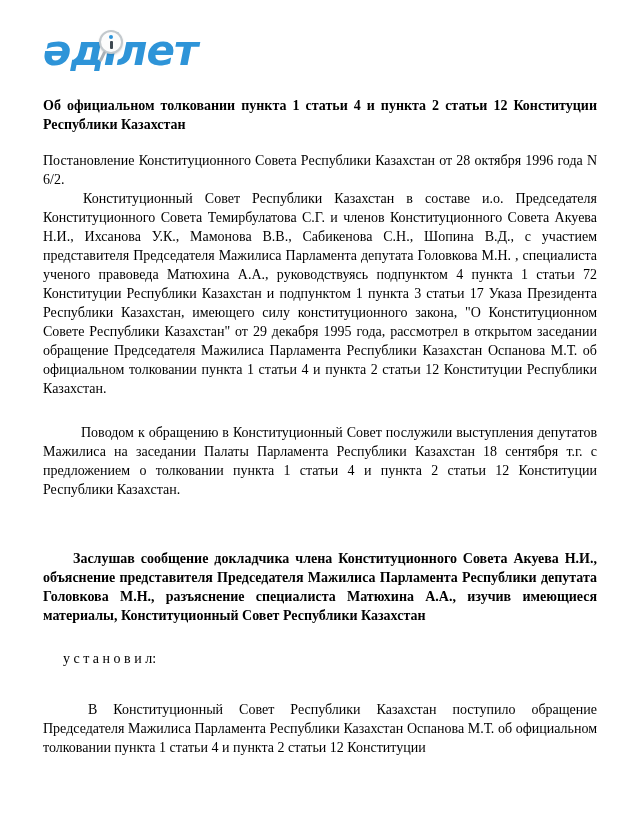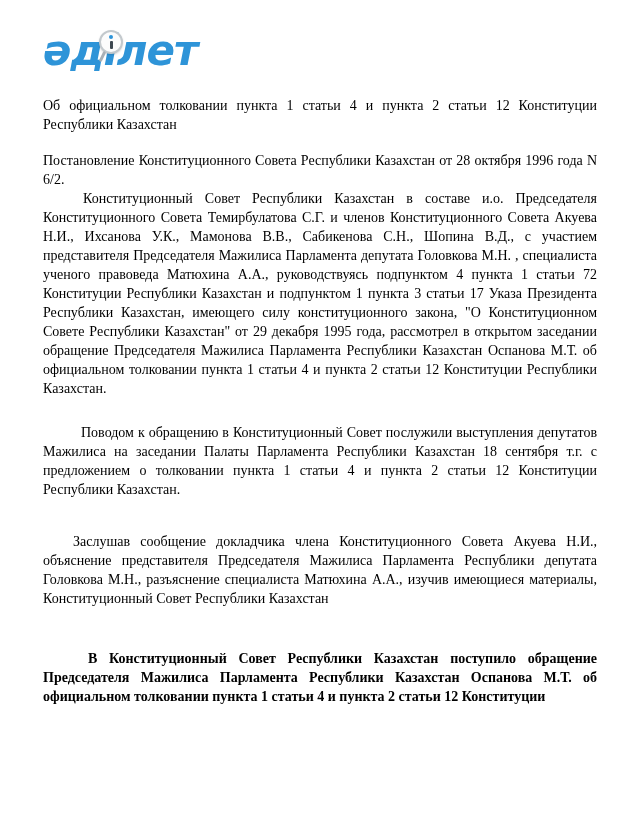--- a/index.html
+++ b/index.html
@@ -79,34 +79,34 @@
     background: #a9b0b6;
     border-radius: 2px;
     transform: rotate(26deg);
   }
 
   
   .doc-title {
     margin: 16px 0 0 0;
     font-size: 14px;
     line-height: 19px;
-    font-weight: normal;
+    font-weight: bold;
     text-align: justify;
   }
   .para {
     margin: 0;
     font-size: 14px;
     line-height: 19px;
     text-align: justify;
   }
   .subtitle      { margin-top: 17px; }
   .p-composition { text-indent: 40px; }
   .p-reason      { margin-top: 25px; text-indent: 38px; }
-  .p-hearing     { margin-top: 33px; text-indent: 30px; }
-  .p-appeal      { margin-top: 41px; text-indent: 45px; font-weight: bold; }
+  .p-hearing     { margin-top: 50px; text-indent: 30px; font-weight: bold; }
+  .p-appeal      { margin-top: 32px; text-indent: 45px; }
   .resolution-heading {
     margin: 24px 0 0 0;
     font-size: 14px;
     line-height: 19px;
     text-indent: 20px;
     text-align: left;
   }
 </style>
 </head>
 <body>
@@ -124,16 +124,17 @@
   <h1 class="doc-title">Об официальном толковании пункта 1 статьи 4 и пункта 2 статьи 12 Конституции Республики Казахстан</h1>
 
   <p class="para subtitle">Постановление Конституционного Совета Республики Казахстан от 28 октября 1996 года N 6/2.</p>
 
   <p class="para p-composition">Конституционный Совет Республики Казахстан в составе и.о. Председателя Конституционного Совета Темирбулатова С.Г. и членов Конституционного Совета Акуева Н.И., Ихсанова У.К., Мамонова В.В., Сабикенова С.Н., Шопина В.Д., с участием представителя Председателя Мажилиса Парламента депутата Головкова М.Н. , специалиста ученого правоведа Матюхина А.А., руководствуясь подпунктом 4 пункта 1 статьи 72 Конституции Республики Казахстан и подпунктом 1 пункта 3 статьи 17 Указа Президента Республики Казахстан, имеющего силу конституционного закона, "О Конституционном Совете Республики Казахстан" от 29 декабря 1995 года, рассмотрел в открытом заседании обращение Председателя Мажилиса Парламента Республики Казахстан Оспанова М.Т. об официальном толковании пункта 1 статьи 4 и пункта 2 статьи 12 Конституции Республики Казахстан.</p>
 
   <p class="para p-reason">Поводом к обращению в Конституционный Совет послужили выступления депутатов Мажилиса на заседании Палаты Парламента Республики Казахстан 18 сентября т.г. с предложением о толковании пункта 1 статьи 4 и пункта 2 статьи 12 Конституции Республики Казахстан.</p>
 
   <p class="para p-hearing">Заслушав сообщение докладчика члена Конституционного Совета Акуева Н.И., объяснение представителя Председателя Мажилиса Парламента Республики депутата Головкова М.Н., разъяснение специалиста Матюхина А.А., изучив имеющиеся материалы, Конституционный Совет Республики Казахстан</p>
 
+  <p class="para resolution-heading">у с т а н о в и л:</p>
 
   <p class="para p-appeal">В Конституционный Совет Республики Казахстан поступило обращение Председателя Мажилиса Парламента Республики Казахстан Оспанова М.Т. об официальном толковании пункта 1 статьи 4 и пункта 2 статьи 12 Конституции</p>
 
 </div>
 
 </body></html>

